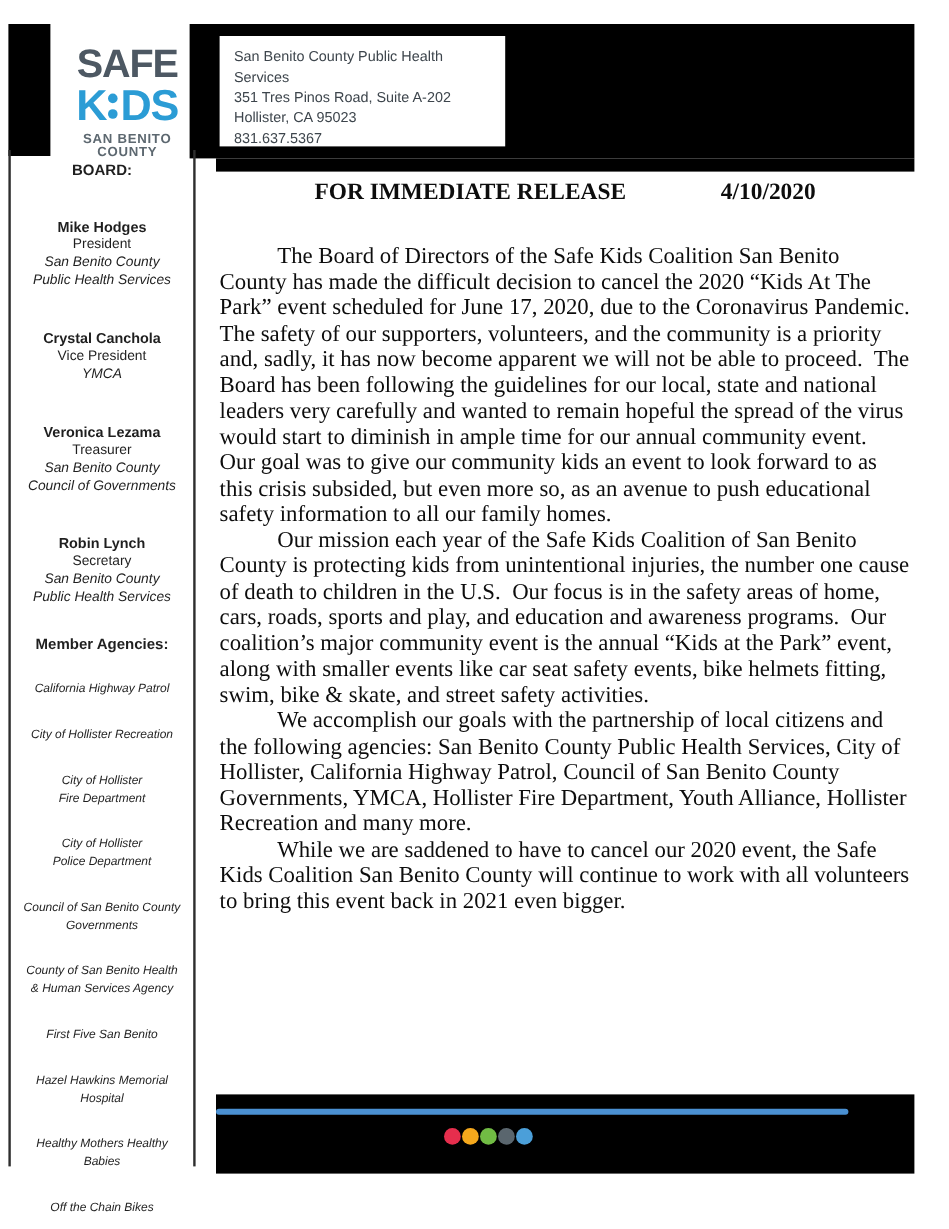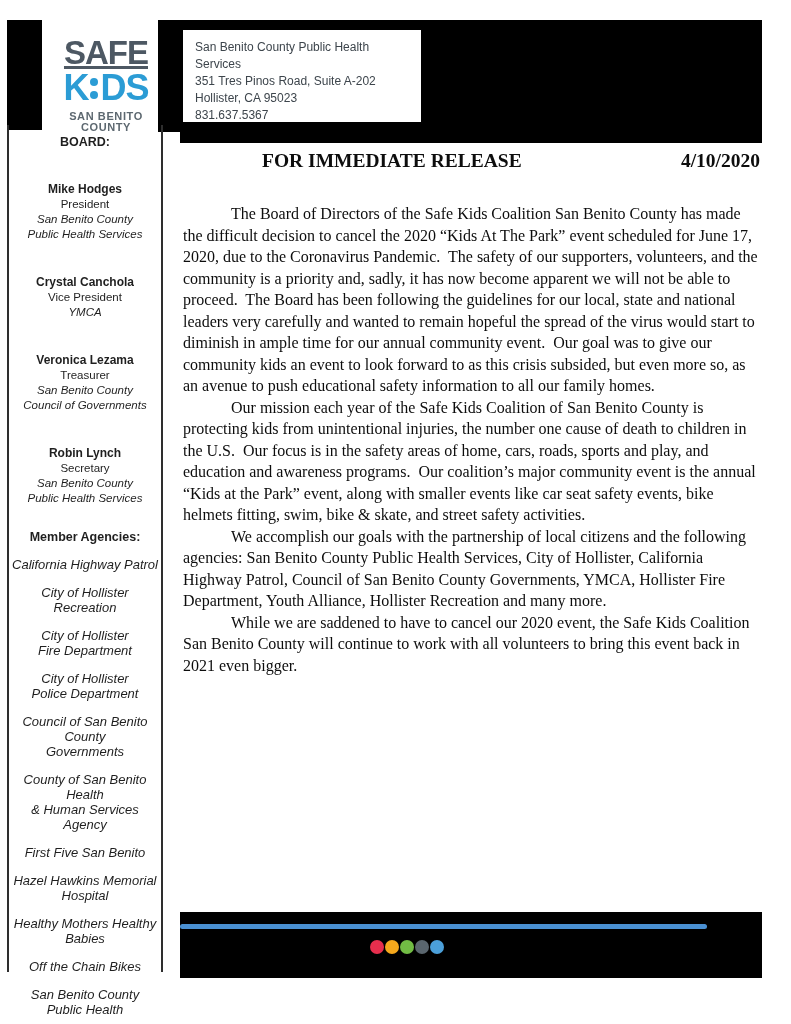--- a/index.html
+++ b/index.html
@@ -7,21 +7,21 @@
   .page {
     position:relative; width:791px; height:1024px; background:#ffffff;
     font-family:"Liberation Sans", sans-serif; overflow:hidden;
   }
 
   
   .left-black-bar { position:absolute; left:7px; top:20px; width:35px; height:110px; background:#000; }
 
   
   .logo { position:absolute; left:48px; top:36px; width:116px; text-align:center; line-height:1; }
-  .logo-safe { font-size:33px; font-weight:bold; letter-spacing:-1px;text-decoration:underline; }
+  .logo-safe { font-size:33px; font-weight:bold; letter-spacing:-1px; }
   .logo-kids { display:flex; justify-content:center; align-items:center; font-size:36px; font-weight:bold; letter-spacing:-1px; margin-top:1px; }
   .logo-i-dots { display:flex; flex-direction:column; gap:5px; margin:0 2px; }
   .logo-i-dots span { width:8px; height:8px; border-radius:50%; display:block; }
   .logo-sub { font-size:11px; font-weight:bold; letter-spacing:0.6px; margin-top:5px; line-height:11px; }
 
   
   .header-bar { position:absolute; left:158px; top:20px; width:604px; height:112px; background:#000; }
   .header-bar-strip { position:absolute; left:180px; top:132px; width:582px; height:11px; background:#000; }
   .contact-card {
     position:absolute; left:183px; top:30px; width:238px; height:92px; background:#fff;
@@ -32,27 +32,27 @@
   .sidebar {
     position:absolute; left:7px; top:125px; width:156px; height:847px;
     border-left:2px solid #2e2e2e; border-right:2px solid #2e2e2e;
     text-align:center; color:#1f1f1f;
   }
   .board-heading, .agencies-heading { font-weight:bold; font-size:12.5px; margin-top:10px; }
   .board-member { margin-top:33px; line-height:15px; font-size:11.5px; }
   .board-member .name { font-weight:bold; font-size:12px; }
   .board-member .org { font-style:italic; white-space:pre-line; }
   .agencies-heading { margin-top:24px; }
-  .agency-item { margin-top:13px; line-height:15px; font-size:13px; font-style:italic; white-space:pre-line; }
+  .agency-item { margin-top:23px; line-height:15px; font-size:10px; font-style:italic; white-space:pre-line; }
 
   
   .main { position:absolute; left:183px; top:150px; width:577px; font-family:"Liberation Serif", serif; color:#0d0d0d; }
-  .release-line { display:flex; padding-left:79px; gap:79px; font-weight:bold; font-size:19.5px; white-space:nowrap;justify-content:space-between; }
+  .release-line { display:flex; padding-left:79px; gap:79px; font-weight:bold; font-size:19.5px; white-space:nowrap; }
   .paragraphs { margin-top:31px; }
-  .paragraphs p { font-size:16px; line-height:21.5px; text-indent:48px; white-space:pre-wrap; margin:0; }
+  .paragraphs p { font-size:19px; line-height:21.5px; text-indent:48px; white-space:pre-wrap; margin:0; }
 
   
   .footer-bar { position:absolute; left:180px; top:912px; width:582px; height:66px; background:#000; }
   .footer-line { position:absolute; left:0; top:12px; width:527px; height:5px; border-radius:3px; }
   .footer-dots { position:absolute; left:190px; top:28px; display:flex; gap:1px; }
   .footer-dots span { width:14px; height:14px; border-radius:50%; display:block; }
 </style>
 </head>
 <body>
 

